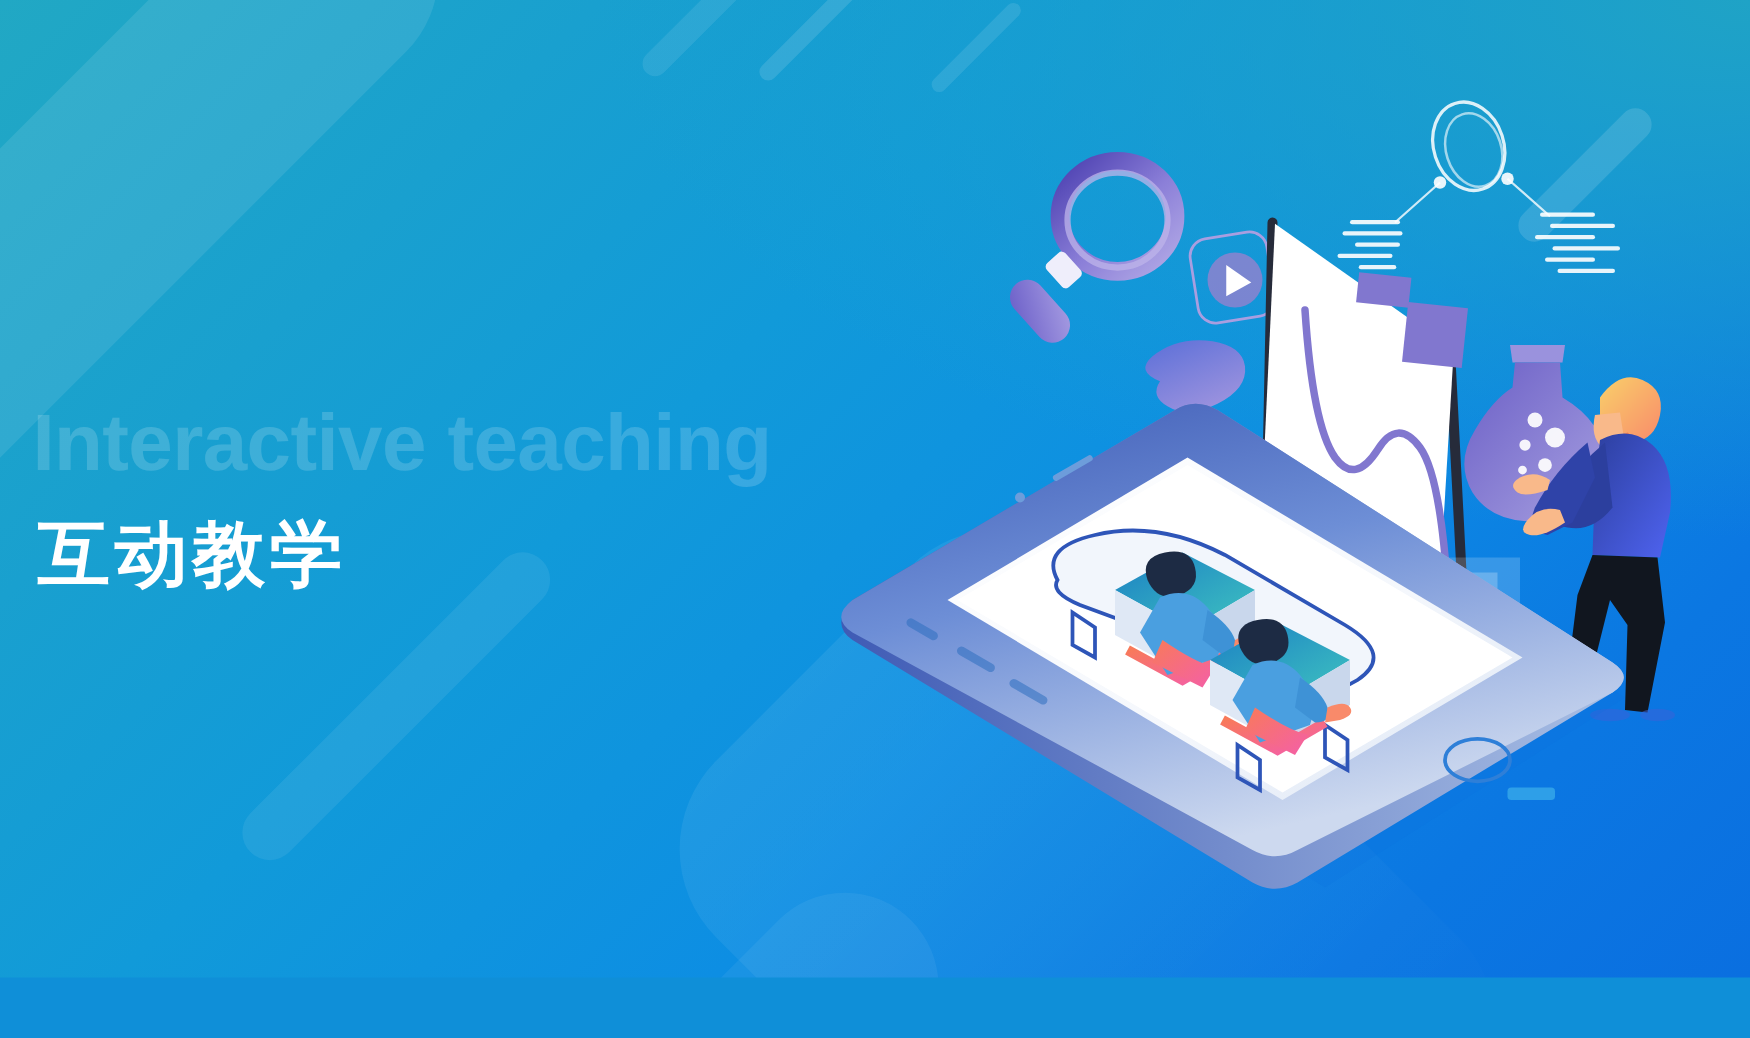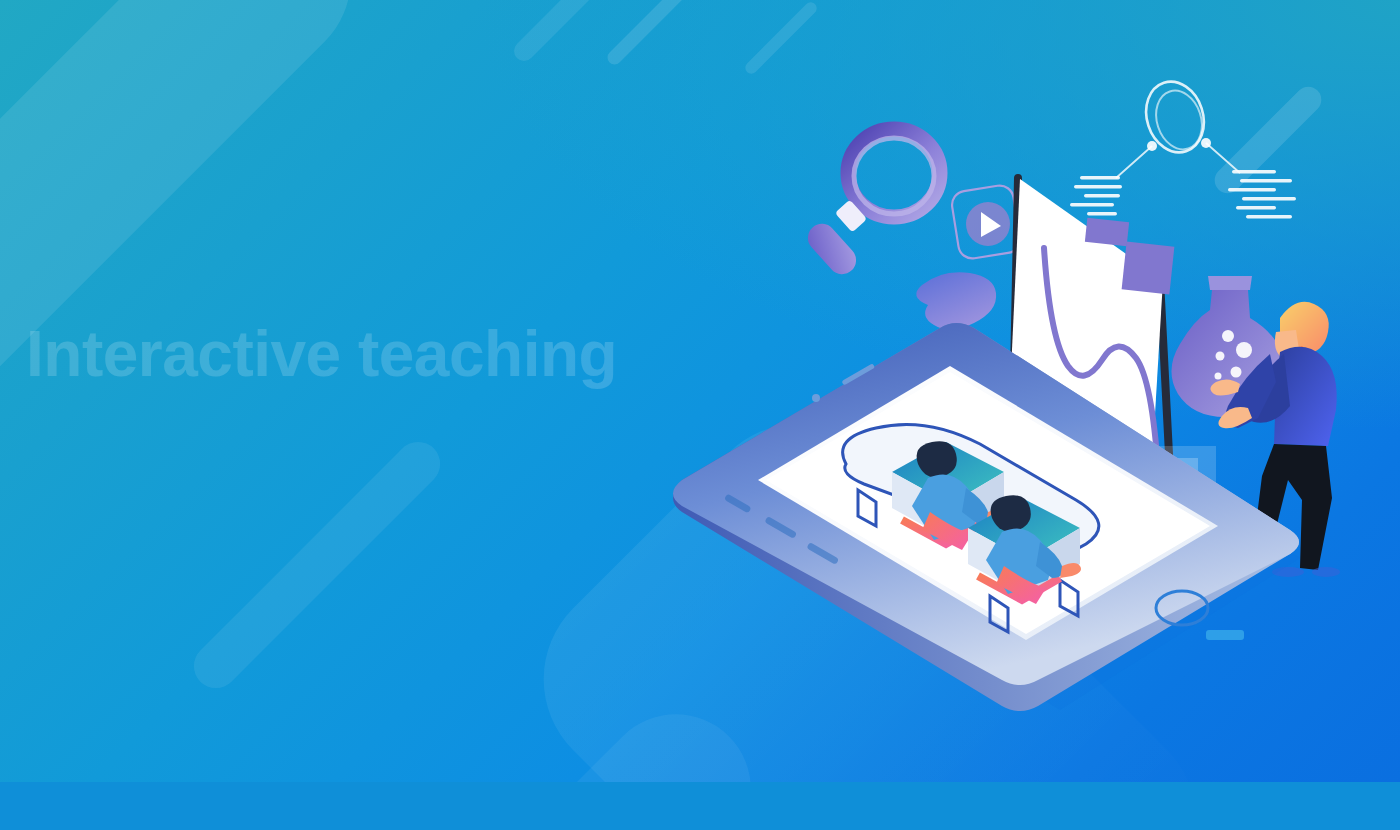--- a/index.html
+++ b/index.html
@@ -53,20 +53,21 @@
   <div class="cap c1"></div>
   <div class="cap c7"></div>
   <div class="cap c5"></div>
   <div class="cap c6"></div>
   <div class="cap c2"></div>
   <div class="cap c3"></div>
   <div class="cap c4"></div>
   <div class="glow"></div>
 
   <div class="ghost">Interactive teaching</div>
+  <div class="title">互动教学</div>
 
   <div class="illus">
     <svg viewBox="0 0 760 760" xmlns="http://www.w3.org/2000/svg">
       <defs>
         <linearGradient id="gMag" x1="0" y1="0" x2="1" y2="1">
           <stop offset="0%" stop-color="#4b3fb0"></stop>
             <stop offset="55%" stop-color="#8b7fd8"></stop>
             <stop offset="100%" stop-color="#b3aae6"></stop>
         </linearGradient>
         <linearGradient id="gMagH" x1="0" y1="0" x2="1" y2="1">

